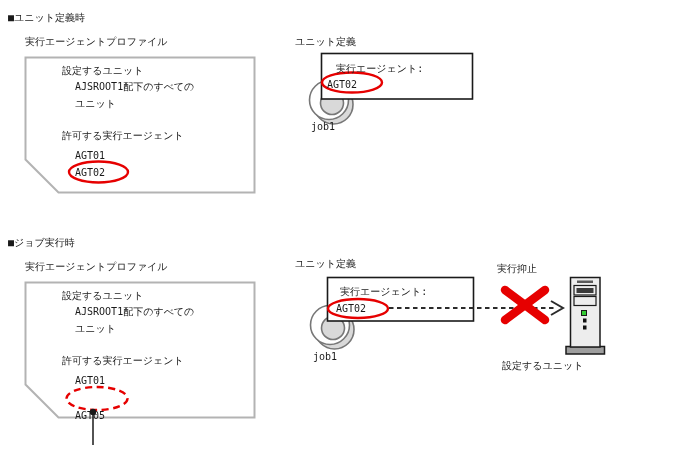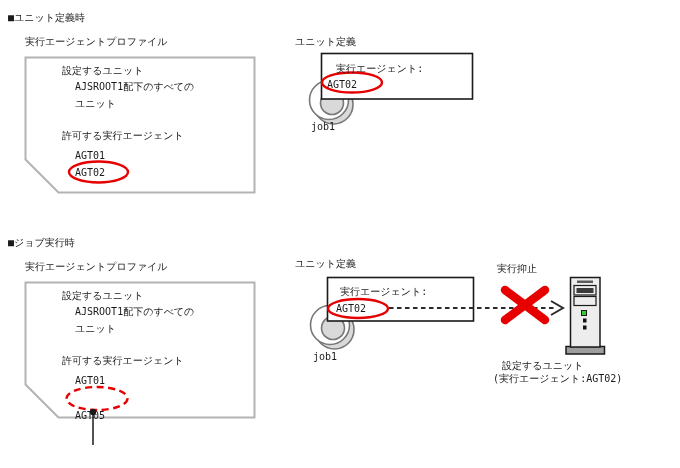--- a/index.html
+++ b/index.html
@@ -100,15 +100,14 @@
   <div class="t" style="left:75px;top:321px">ユニット</div>
   <div class="t" style="left:62px;top:353px">許可する実行エージェント</div>
   <div class="t" style="left:75px;top:373px">AGT01</div>
   <div class="t" style="left:75px;top:408px">AGT05</div>
   <div class="t" style="left:295px;top:256px">ユニット定義</div>
   <div class="t" style="left:340px;top:284px">実行エージェント:</div>
   <div class="t" style="left:336px;top:301px">AGT02</div>
   <div class="t" style="left:313px;top:349px">job1</div>
   <div class="t" style="left:497px;top:261px">実行抑止</div>
   <div class="t" style="left:502px;top:358px">設定するユニット</div>
-  <div class="t" style="left:493px;top:371px">(実行エージェント:AGT02)</div>
 
 </div>
 
 </body></html>

